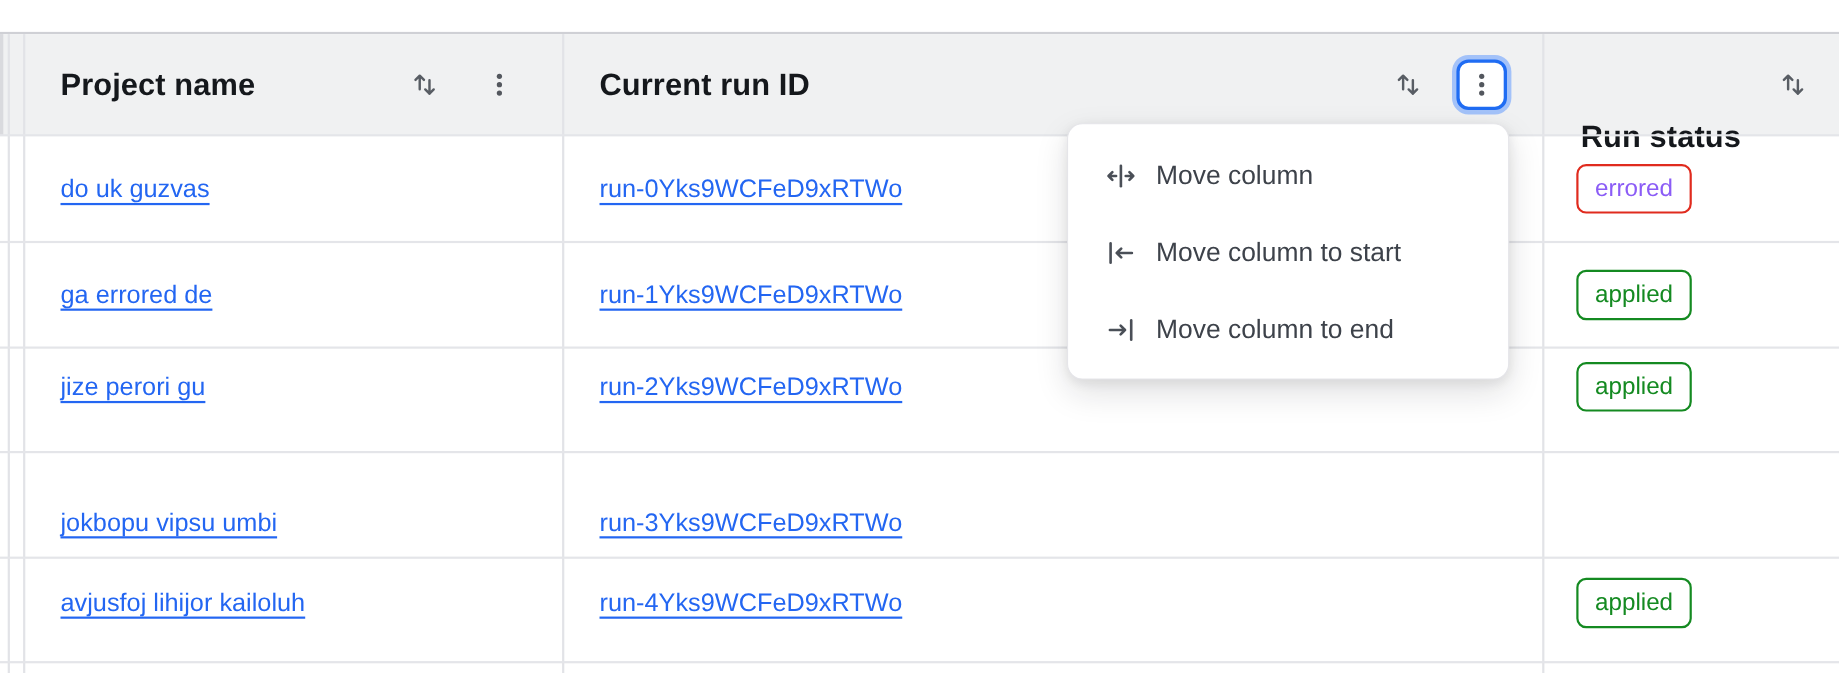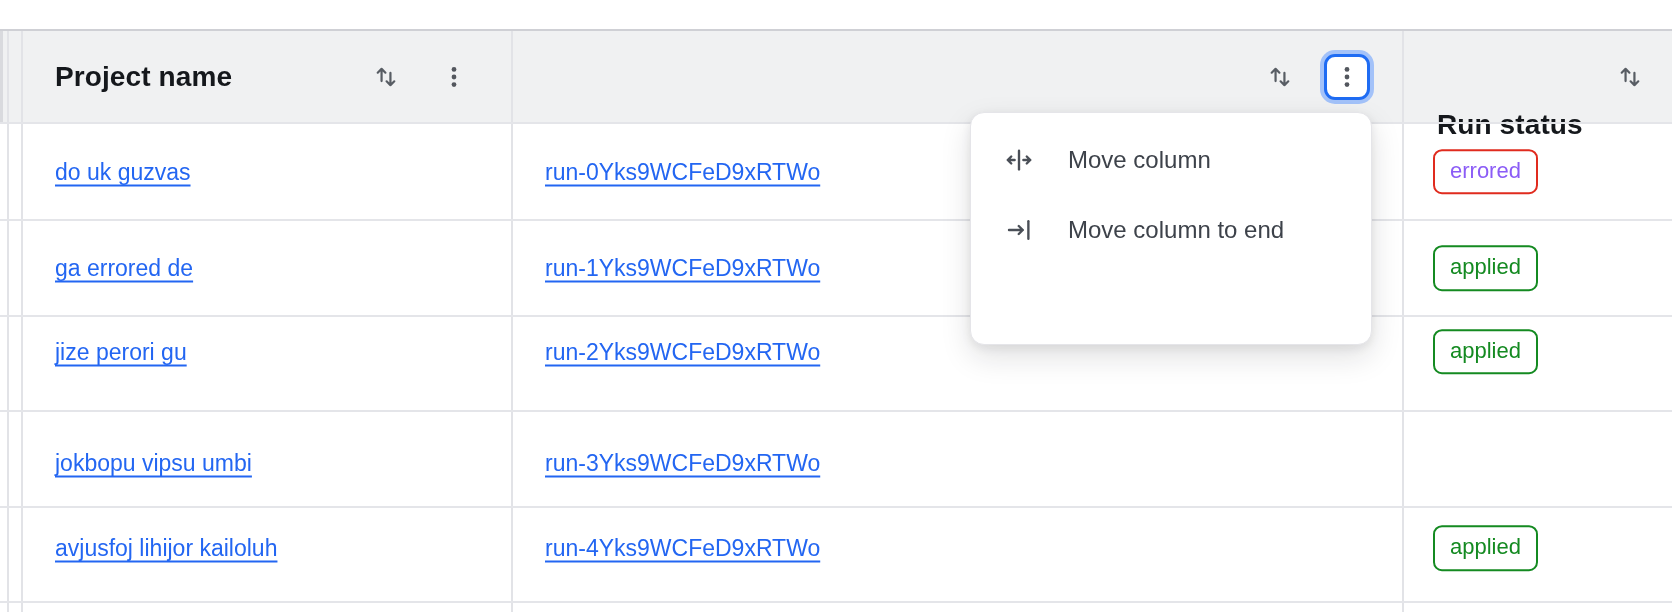--- a/index.html
+++ b/index.html
@@ -50,21 +50,21 @@
     font-size:22px; background:#fff; line-height:1.3;
   }
 
   
   .menu {
     position:absolute; left:970px; top:112px; width:402px; height:233px;
     background:#ffffff; border:1px solid #e5e5e9; border-radius:14px;
     box-shadow:0 12px 30px rgba(22,24,30,.13), 0 3px 10px rgba(22,24,30,.08);
     padding:12px 0; z-index:20;
   }
-  .menu-item { height:70px; display:flex; align-items:center; padding:0 24px 0 33px; gap:34px; font-size:24px; color:#3d424a; cursor:pointer; }
+  .menu-item { height:70px; display:flex; align-items:center; padding:0 24px 0 33px; gap:17px; font-size:24px; color:#3d424a; cursor:pointer; }
   .micon { flex:0 0 auto; display:flex; }
 
   svg { display:block; }
 </style>
 </head>
 <body style="--link: #2366f2; --focus_ring: #1f6cf3; --header_bg: #f0f1f2;">
 
 <div>
 
   <div class="top-border"></div>
@@ -78,20 +78,21 @@
       </svg>
     </button>
     <button class="icon-btn kebab1">
       <svg width="26" height="26" viewBox="0 0 24 24" fill="#53575e">
         <circle cx="12" cy="5" r="2.2"></circle>
           <circle cx="12" cy="12" r="2.2"></circle>
           <circle cx="12" cy="19" r="2.2"></circle>
       </svg>
     </button>
 
+    <span class="hcell-label lab2">Current run ID</span>
     <button class="icon-btn sort2">
       <svg width="28" height="28" viewBox="0 0 24 24" fill="none" stroke="#585d64" stroke-width="1.9" stroke-linecap="round" stroke-linejoin="round">
         <path d="M8.2 15.5 V5 M4.9 8.3 L8.2 5 L11.5 8.3"></path>
         <path d="M15.8 8.5 V19 M12.5 15.7 L15.8 19 L19.1 15.7"></path>
       </svg>
     </button>
     <button class="kebab-focus">
       <svg width="26" height="26" viewBox="0 0 24 24" fill="#53575e">
         <circle cx="12" cy="5" r="2.2"></circle>
           <circle cx="12" cy="12" r="2.2"></circle>
@@ -128,21 +129,21 @@
   <div class="row" style="top:221px;height:94px">
     <a class="cell-link c-project">ga errored de</a>
     <a class="cell-link c-run">run-1Yks9WCFeD9xRTWo</a>
     <span class="badge" style="color: rgb(20, 138, 33); border-color: rgb(20, 138, 33);">applied</span>
   </div>
   <div class="row" style="top:305px;height:93px">
     <a class="cell-link c-project">jize perori gu</a>
     <a class="cell-link c-run">run-2Yks9WCFeD9xRTWo</a>
     <span class="badge" style="color: rgb(20, 138, 33); border-color: rgb(20, 138, 33);">applied</span>
   </div>
-  <div class="row" style="top:416px;height:94px">
+  <div class="row" style="top:428px;height:94px">
     <a class="cell-link c-project">jokbopu vipsu umbi</a>
     <a class="cell-link c-run">run-3Yks9WCFeD9xRTWo</a>
   </div>
   <div class="row" style="top:508px;height:80px">
     <a class="cell-link c-project">avjusfoj lihijor kailoluh</a>
     <a class="cell-link c-run">run-4Yks9WCFeD9xRTWo</a>
     <span class="badge" style="color: rgb(20, 138, 33); border-color: rgb(20, 138, 33);">applied</span>
   </div>
 
   <div class="menu">
@@ -152,20 +153,29 @@
           <path d="M12 4.5 V19.5"></path>
           <path d="M8.5 12 H3 M5.8 9.2 L3 12 L5.8 14.8"></path>
           <path d="M15.5 12 H21 M18.2 9.2 L21 12 L18.2 14.8"></path>
         </svg>
       </span>
       <span>Move column</span>
     </div>
     <div class="menu-item">
       <span class="micon">
         <svg width="30" height="30" viewBox="0 0 24 24" fill="none" stroke="#4a4f57" stroke-width="1.9" stroke-linecap="round" stroke-linejoin="round">
+          <path d="M4.5 5 V19"></path>
+          <path d="M20 12 H9 M12.2 8.8 L9 12 L12.2 15.2"></path>
+        </svg>
+      </span>
+      <span>Move column to start</span>
+    </div>
+    <div class="menu-item">
+      <span class="micon">
+        <svg width="30" height="30" viewBox="0 0 24 24" fill="none" stroke="#4a4f57" stroke-width="1.9" stroke-linecap="round" stroke-linejoin="round">
           <path d="M19.5 5 V19"></path>
           <path d="M4 12 H15 M11.8 8.8 L15 12 L11.8 15.2"></path>
         </svg>
       </span>
       <span>Move column to end</span>
     </div>
   </div>
 
 </div>
 

